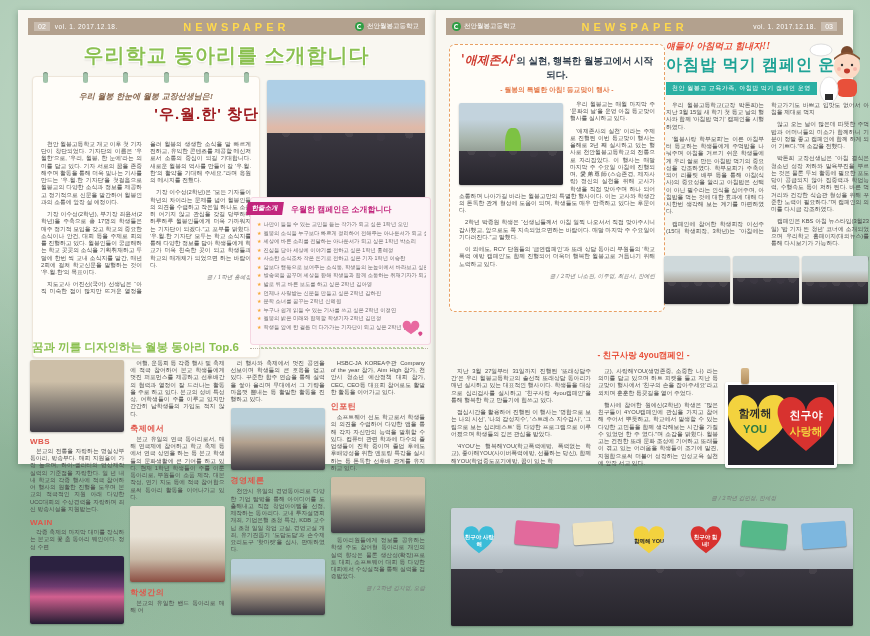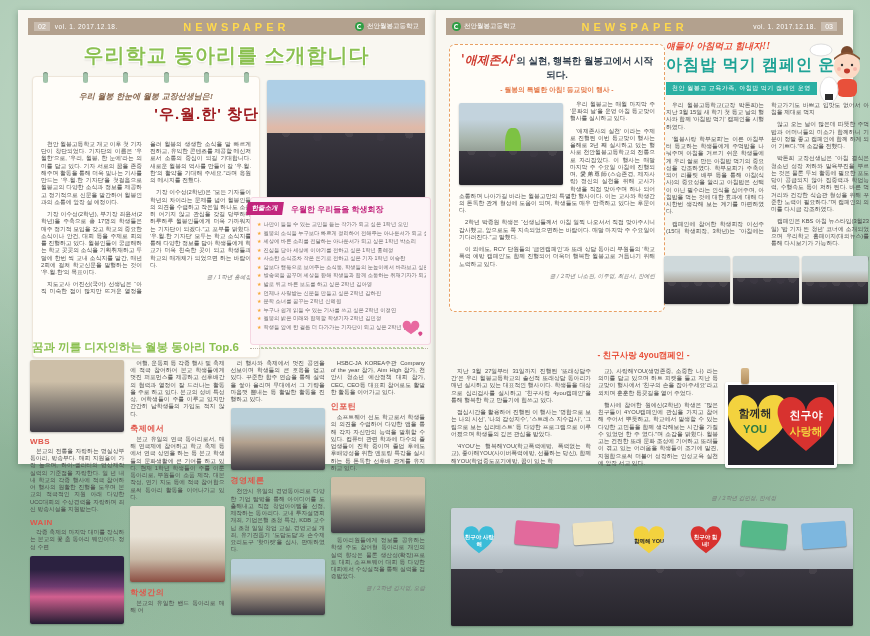--- a/index.html
+++ b/index.html
@@ -159,21 +159,21 @@
       <div class="byline">글 / 1학년 홍혜정</div>
     </div>
   </div>
 
   <div class="photo ph-sky" style="left:249px;top:70px;width:158px;height:118px;">
     <div class="sil"></div>
   </div>
 
   <div class="introbox">
     <span class="ribbon">한줄소개</span>
-    <span class="introtitle">우월한 우리들을 학생회장</span>
+    <span class="introtitle">우월한 캠페인은 소개합니다</span>
     <ul class="introlist">
       <li><span class="star">★</span><span>나만이 들을 수 있는 고민을 듣는 작가가 되고 싶은 1학년 오민</span></li>
       <li><span class="star">★</span><span>월봉의 소식을 누구보다 빠르게 정리하여 전해주는 아나운서가 되고 싶은 1학년 송지나</span></li>
       <li><span class="star">★</span><span>세상에 바른 소리를 전달하는 아나운서가 되고 싶은 1학년 박소리</span></li>
       <li><span class="star">★</span><span>진심을 담아 세상에 이야기를 전하고 싶은 1학년 홍혜정</span></li>
       <li><span class="star">★</span><span>사소한 소식조차 작은 온기로 전하고 싶은 기자 1학년 이승찬</span></li>
       <li><span class="star">★</span><span>말보다 행동으로 보여주는 소식통, 학생들의 눈높이에서 바라보고 싶은 2학년 최윤서</span></li>
       <li><span class="star">★</span><span>방송국을 꿈꾸며 세상을 향해 학생들과 함께 소통하는 취재기자가 되고 싶은 2학년 나소현</span></li>
       <li><span class="star">★</span><span>발로 뛰고 바른 보도를 하고 싶은 2학년 김아영</span></li>
       <li><span class="star">★</span><span>언제나 사랑받는 신문을 만들고 싶은 2학년 김하진</span></li>

